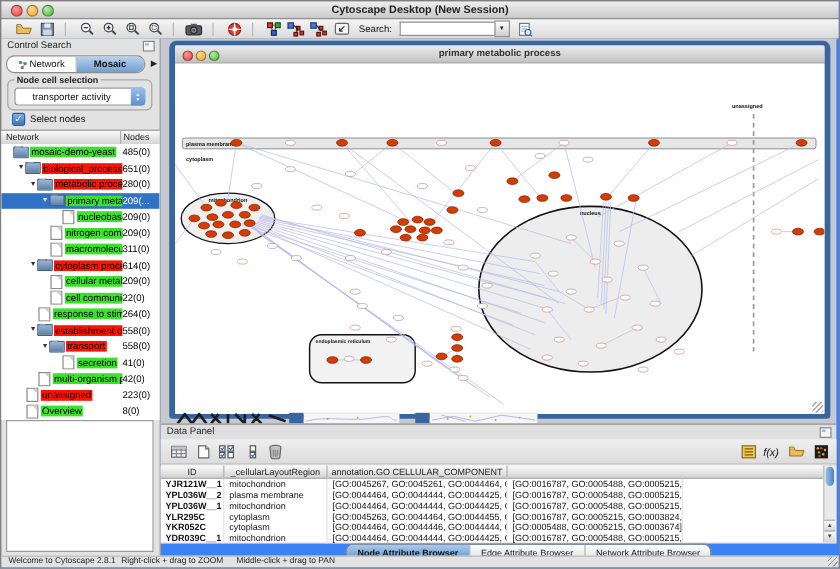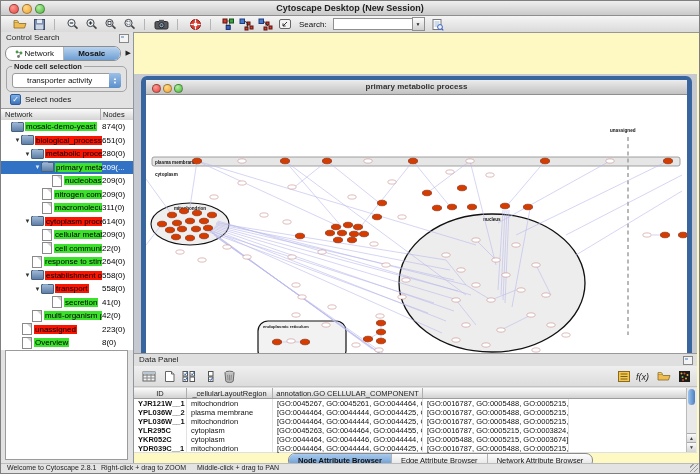--- a/index.html
+++ b/index.html
@@ -1,17 +1,17 @@
 <!DOCTYPE html>
 <html><head>
 <meta charset="utf-8">
 <style>
   html,body{margin:0;padding:0;background:#f2f2f2;}
   .app{position:relative;width:700px;height:474px;font-family:"Liberation Sans",sans-serif;
-       background:#fef9c3;border:1px solid #7f7f7f;box-sizing:border-box;overflow:hidden;}
+       background:#3b82f6;border:1px solid #7f7f7f;box-sizing:border-box;overflow:hidden;}
   
   .titlebar{position:absolute;left:0;top:0;right:0;height:14px;
     background:linear-gradient(#efefef,#c9c9c9);border-bottom:1px solid #8e8e8e;}
   .titlebar .title{display:block;text-align:center;font-size:9px;font-weight:bold;color:#222;line-height:14px;}
   .light{position:absolute;top:3px;width:8px;height:8px;border-radius:50%;border:0.5px solid rgba(0,0,0,.35);}
   .light.red{left:8px;background:radial-gradient(circle at 35% 30%,#ff9a93,#e3443e);}
   .light.yel{left:21px;background:radial-gradient(circle at 35% 30%,#ffd98c,#f1a32f);}
   .light.grn{left:34px;background:radial-gradient(circle at 35% 30%,#b5f0a2,#47b539);}
   
   .toolbar{position:absolute;left:0;top:15px;right:0;height:16px;display:flex;align-items:center;
@@ -59,21 +59,21 @@
   .tlabel.green{background:#3ce12c;}
   .tlabel.red{background:#fb1400;}
   .tnodes{width:31px;flex:none;font-size:8px;}
   .ic-folder{width:11px;height:8px;flex:none;background:linear-gradient(#9db6d4,#5f7fa8);border:1px solid #46627f;
     border-radius:1px;position:relative;margin-right:1px;}
   .ic-folder:before{content:"";position:absolute;left:0;top:-3px;width:5px;height:2px;background:#7e9cc0;border:1px solid #46627f;border-bottom:none;}
   .ic-file{width:8px;height:10px;flex:none;background:#fff;border:1px solid #8a8a8a;margin:0 2px 0 1px;position:relative;}
   .ic-file:before{content:"";position:absolute;right:0;top:0;border:2px solid #cfcfcf;border-left-color:transparent;border-bottom-color:transparent;}
   .cp-emptybox{position:absolute;left:4px;right:5px;top:318px;height:108px;background:#fff;border:1px solid #9b9b9b;}
   
-  .mdi{position:absolute;left:133px;top:31px;width:563px;height:321px;background:#c6cad0;overflow:hidden;margin-top:42px;}
+  .mdi{position:absolute;left:133px;top:31px;width:563px;height:321px;background:#c6cad0;overflow:hidden;}
   .netwin{position:absolute;left:7px;top:2px;width:551px;height:315px;box-sizing:border-box;
     border:5px solid #39659e;border-top-width:4px;border-radius:6px 6px 3px 3px;background:#fff;}
   .nw-title{position:relative;height:14px;background:linear-gradient(#ececec,#c2c2c2);border-bottom:1px solid #8f8f8f;}
   .nw-title .t{display:block;text-align:center;font-size:8px;font-weight:bold;color:#333;line-height:14px;}
   .nw-title .light{top:3.5px;width:7px;height:7px;}
   .nw-title .light.red{left:6px;} .nw-title .light.yel{left:17px;} .nw-title .light.grn{left:28px;}
   .nw-content{position:relative;width:541px;height:292px;overflow:hidden;background:#fff;}
   .grip{position:absolute;right:1px;bottom:1px;width:9px;height:9px;
     background:repeating-linear-gradient(135deg,transparent 0 2px,#aaa 2px 3px);}
   .frag{position:absolute;}
@@ -274,21 +274,21 @@
       <div class="c1">Network</div>
       <div class="c2">Nodes</div>
     </div>
     <div class="tree" id="cp-tree">
         <div class="trow">
           <div class="tmain" style="padding-left: 3px;">
             <span class="tw"></span>
             <span class="ic-folder"></span>
             <span class="tlabel green">mosaic-demo-yeast</span>
           </div>
-          <span class="tnodes">874(0)</span>
+          <span class="tnodes">485(0)</span>
         </div>
         <div class="trow">
           <div class="tmain" style="padding-left: 13px;">
             <span class="tw">▼</span>
             <span class="ic-folder"></span>
             <span class="tlabel red">biological_process</span>
           </div>
           <span class="tnodes">651(0)</span>
         </div>
         <div class="trow">

